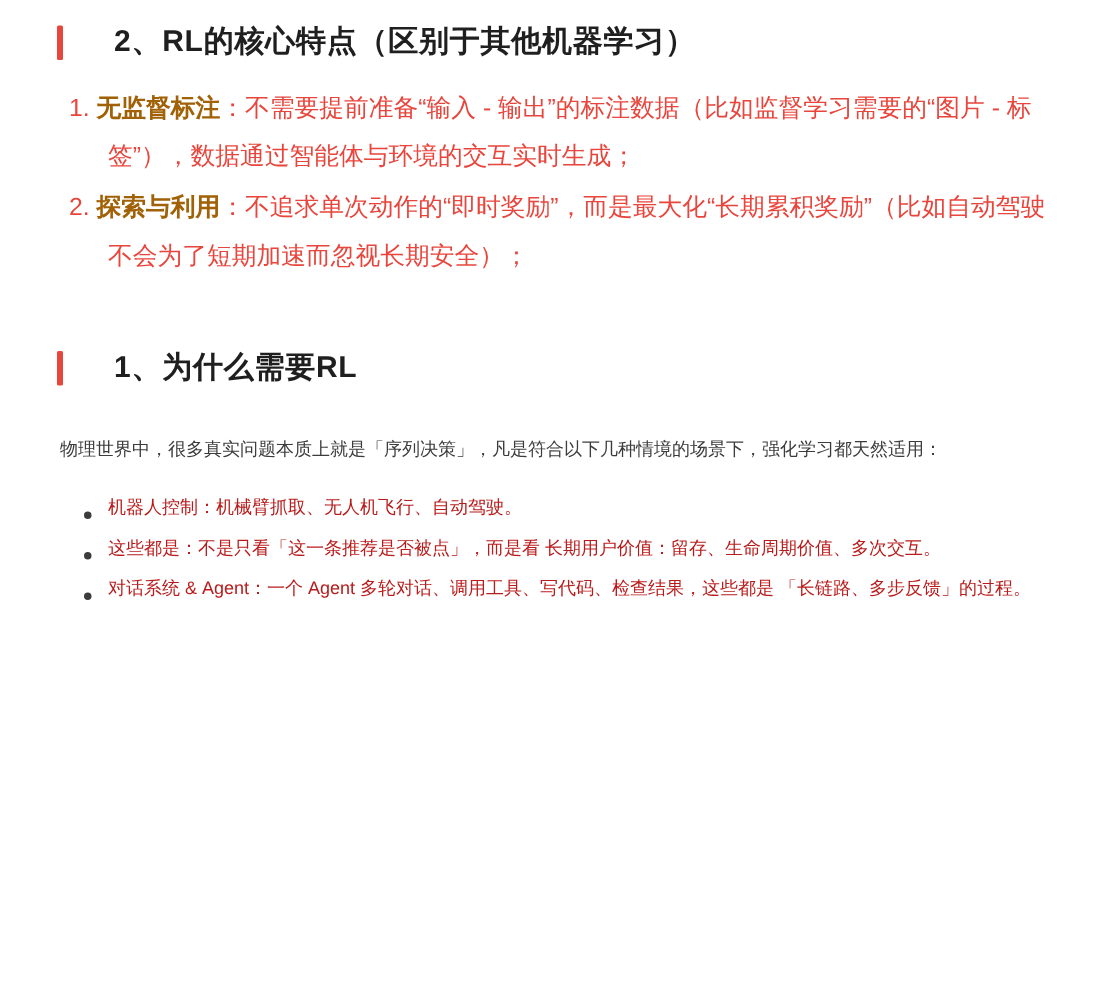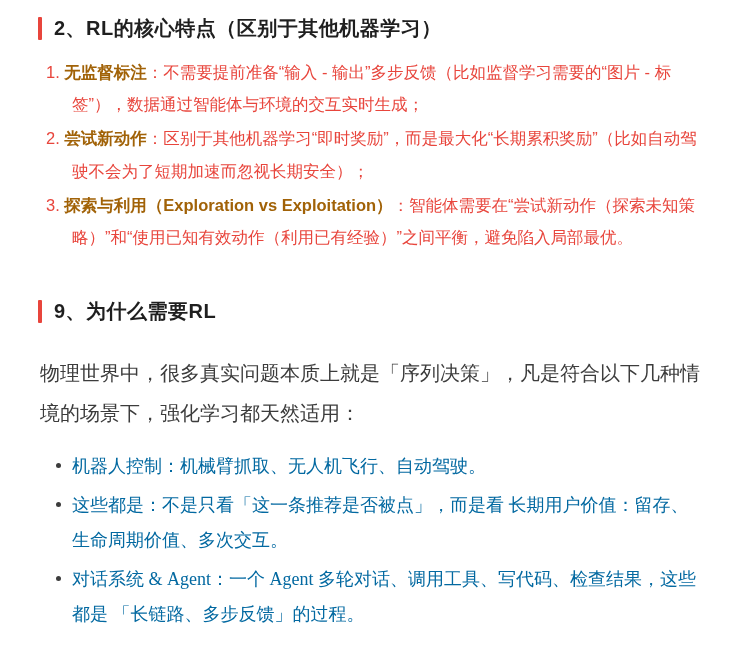--- a/index.html
+++ b/index.html
@@ -39,20 +39,21 @@
     flex: 0 0 auto;
     width: 4px;
     height: 23px;
     background: #e8453c;
     margin-right: 12px;
     margin-top: 3px;
     border-radius: 1px;
   }
   .section-heading .htext {
     letter-spacing: 0.5px;
+    margin-left: 22px;
   }
 
   
   .num-list {
     margin: 0 0 10px 0;
     padding: 0 0 0 8px;
     list-style: none;
   }
   .num-item {
     color: #e8453c;
@@ -68,41 +69,40 @@
   .num-item .key {
     font-weight: bold;
     color: #a16207;
   }
   .num-item .body {
     color: #e8453c;
   }
 
   
   .para {
-    font-size: 20px;
+    font-size: 12px;
     line-height: 2.0;
     color: #3c3c3c;
     margin: 0 0 16px 0;
     padding-left: 2px;
   }
 
   
   .bullets {
     margin: 0;
     padding: 0 0 0 18px;
     list-style: none;
   }
   .bullets li {
     position: relative;
-    font-size: 18px;
+    font-size: 12px;
     line-height: 1.95;
-    color: #0369a1;
+    color: #b91c1c;
     margin-bottom: 4px;
     padding-left: 16px;
-    font-family: Liberation Serif, serif;
   }
   .bullets li::before {
     content: "";
     position: absolute;
     left: 0;
     top: 14px;
     width: 5px;
     height: 5px;
     background: #3c3c3c;
     border-radius: 50%;
@@ -116,35 +116,32 @@
 <div class="page">
   <div class="content">
 
     <div class="section-heading">
       <span class="bar"></span>
       <span class="htext">2、RL的核心特点（区别于其他机器学习）</span>
     </div>
 
     <ul class="num-list">
       <li class="num-item">
-        <span class="marker">1. </span><span class="key">无监督标注</span><span class="body">：不需要提前准备“输入 - 输出”多步反馈（比如监督学习需要的“图片 - 标签”），数据通过智能体与环境的交互实时生成；</span>
+        <span class="marker">1. </span><span class="key">无监督标注</span><span class="body">：不需要提前准备“输入 - 输出”的标注数据（比如监督学习需要的“图片 - 标签”），数据通过智能体与环境的交互实时生成；</span>
       </li>
       <li class="num-item">
-        <span class="marker">2. </span><span class="key">尝试新动作</span><span class="body">：区别于其他机器学习“即时奖励”，而是最大化“长期累积奖励”（比如自动驾驶不会为了短期加速而忽视长期安全）；</span>
-      </li>
-      <li class="num-item">
-        <span class="marker">3. </span><span class="key">探索与利用（Exploration vs Exploitation）</span><span class="body">：智能体需要在“尝试新动作（探索未知策略）”和“使用已知有效动作（利用已有经验）”之间平衡，避免陷入局部最优。</span>
+        <span class="marker">2. </span><span class="key">探索与利用</span><span class="body">：不追求单次动作的“即时奖励”，而是最大化“长期累积奖励”（比如自动驾驶不会为了短期加速而忽视长期安全）；</span>
       </li>
     </ul>
 
     <div class="spacer-lg"></div>
 
     <div class="section-heading">
       <span class="bar"></span>
-      <span class="htext">9、为什么需要RL</span>
+      <span class="htext">1、为什么需要RL</span>
     </div>
 
     <div class="spacer-md"></div>
 
     <p class="para">物理世界中，很多真实问题本质上就是「序列决策」，凡是符合以下几种情境的场景下，强化学习都天然适用：</p>
 
     <ul class="bullets">
       <li>机器人控制：机械臂抓取、无人机飞行、自动驾驶。</li>
       <li>这些都是：不是只看「这一条推荐是否被点」，而是看 长期用户价值：留存、生命周期价值、多次交互。</li>
       <li>对话系统 &amp; Agent：一个 Agent 多轮对话、调用工具、写代码、检查结果，这些都是 「长链路、多步反馈」的过程。</li>

